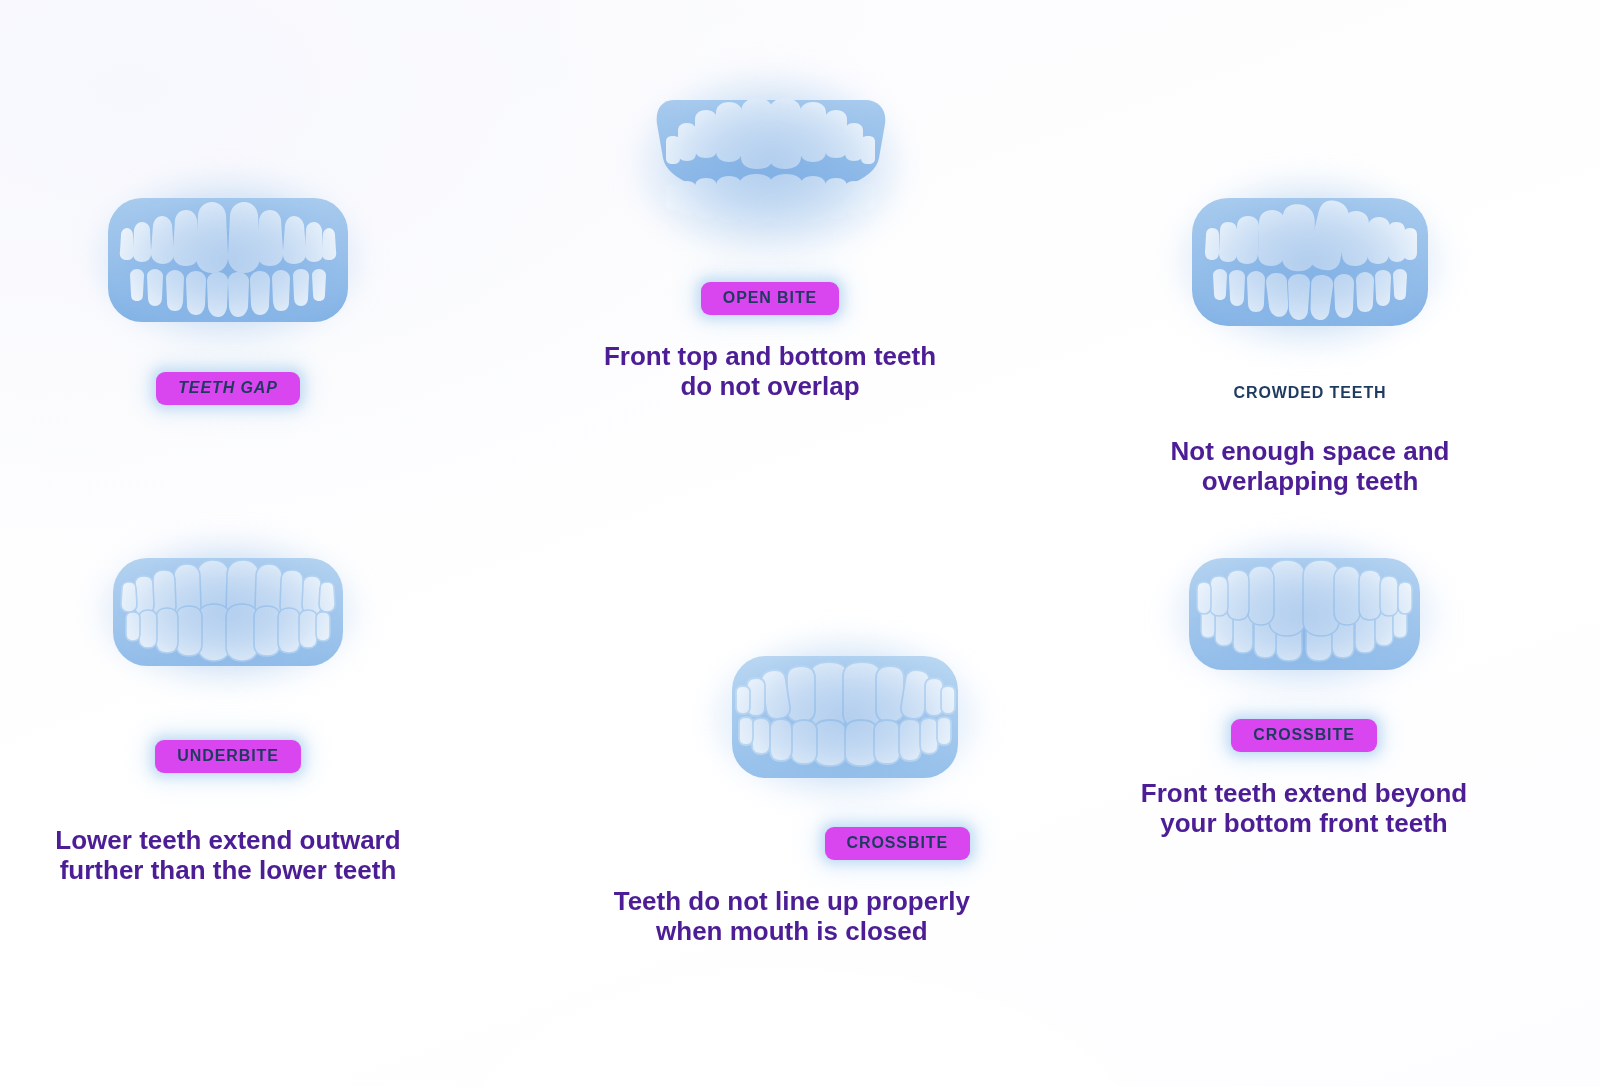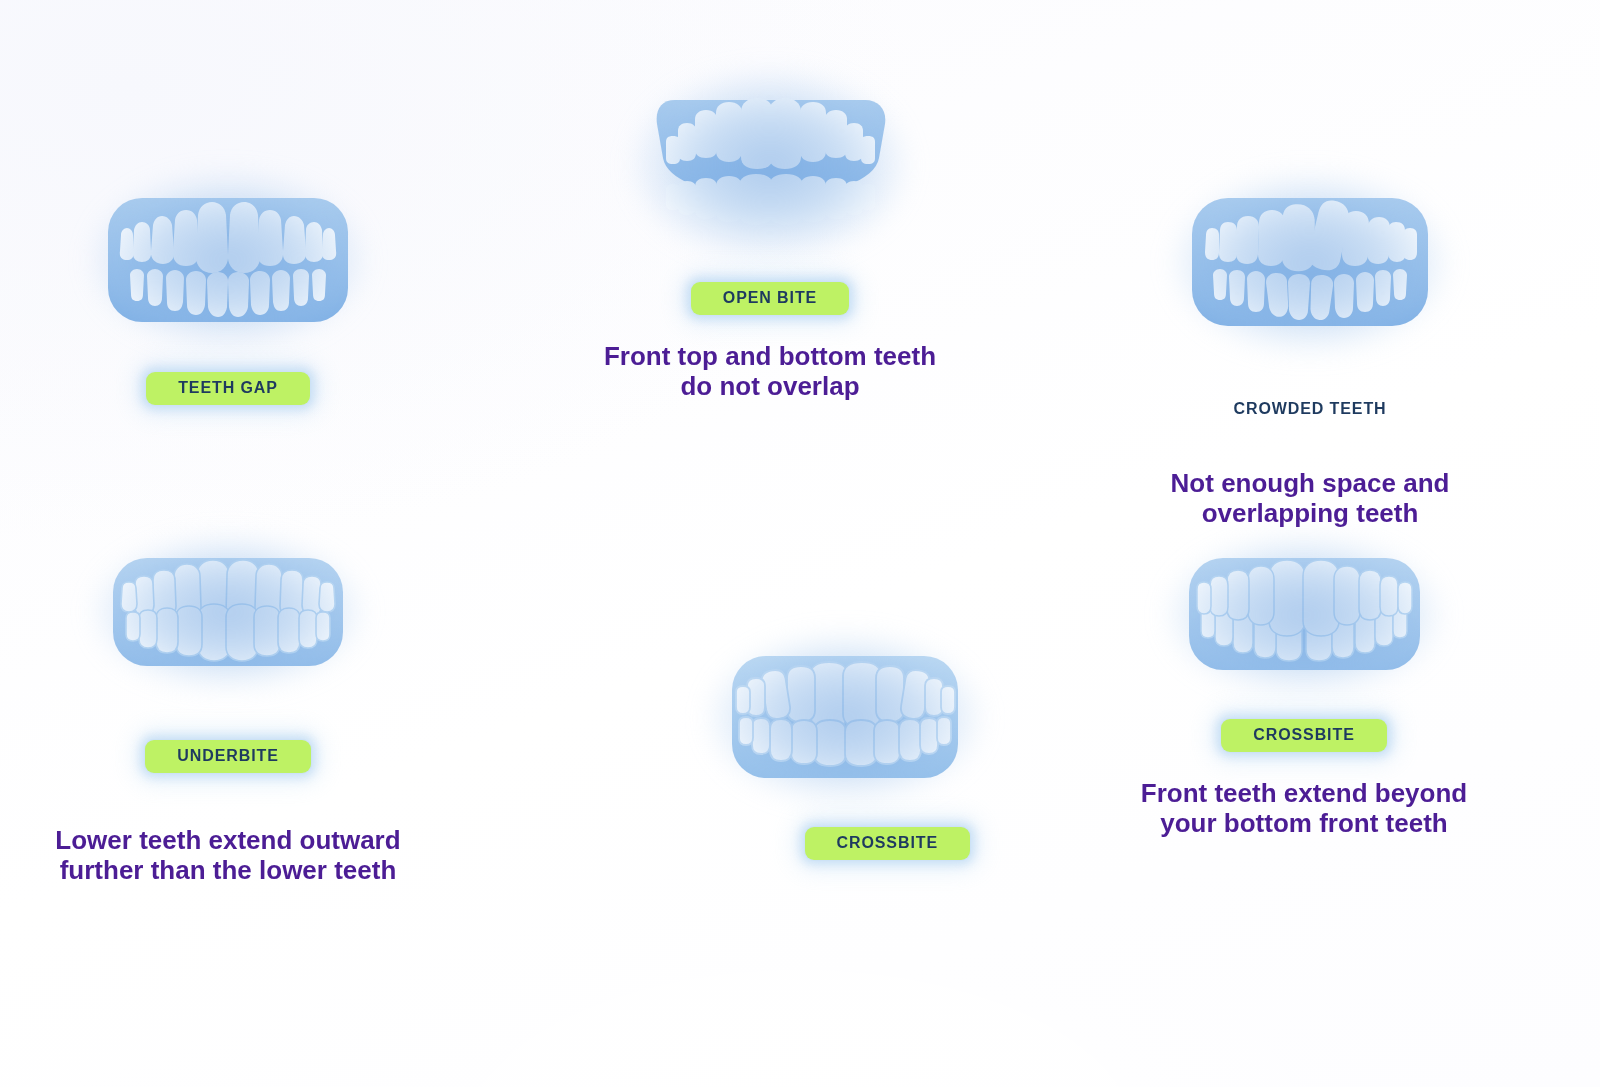--- a/index.html
+++ b/index.html
@@ -55,26 +55,26 @@
         rgba(255,255,255,0) 100%);
     filter: blur(13px);
     pointer-events: none;
   }
 
   .badge {
     position: relative;
     display: inline-flex;
     align-items: center;
     justify-content: center;
-    background: #bef264;
+    background: #d946ef;
     color: #1e3a5f;
     font-size: 16px;
     font-weight: 700;
     letter-spacing: 0.9px;
-    padding: 7px 32px 8px;
+    padding: 7px 22px 8px;
     border-radius: 9px;
     box-shadow:
        0 0 0 1px rgba(205,226,246,0.85),
        0 0 10px 5px rgba(150,195,236,0.38),
        0 0 22px 10px rgba(176,211,241,0.30);
     white-space: nowrap;
   }
   .badge.plain {
     background: transparent;
     box-shadow: none;
@@ -83,23 +83,23 @@
 
   .desc {
     color: #4c1d95;
     font-size: 26px;
     font-weight: 700;
     line-height: 1.17;
     white-space: pre-line;
   }
 
   
-  #card-teeth-gap     { left: 28px;   top: 190px;  width: 400px; }
+  #card-teeth-gap     { left: 28px;   top: 190px;  width: 400px; font-style: italic; }
   #card-open-bite     { left: 570px;  top: 90px;   width: 400px; }
-  #card-crowded-teeth { left: 1110px; top: 190px;  width: 400px; gap: 16px; }
+  #card-crowded-teeth { left: 1110px; top: 190px;  width: 400px; }
   #card-underbite     { left: 28px;   top: 552px;  width: 400px; gap: 26px; }
   #card-crossbite     { left: 570px;  top: 650px;  width: 400px; align-items: flex-end; }
   #card-overbite      { left: 1104px; top: 552px;  width: 400px; }
 
   .gap-badge  { margin-top: 42px; }
   .gap-desc   { margin-top: 26px; }
 </style>
 </head>
 <body>
 
@@ -302,20 +302,22 @@
           <path d="M61 69c7 0 11 4 11 10v21c0 7-4 11-11 11s-11-4-11-11V79c0-6 4-10 11-10z"></path>
           <path d="M190 69c7 0 11 4 11 10v21c0 7-4 11-11 11s-11-4-11-11V79c0-6 4-10 11-10z"></path>
           <path d="M41 68c6 0 9 3 9 8v19c0 6-3 9-9 9s-9-3-9-9V76c0-5 3-8 9-8z"></path>
           <path d="M209 68c6 0 9 3 9 8v19c0 6-3 9-9 9s-9-3-9-9V76c0-5 3-8 9-8z"></path>
           <path d="M26 67c5 0 7 2 7 6v15c0 5-2 7-7 7s-7-2-7-7V73c0-4 2-6 7-6z"></path>
           <path d="M224 67c5 0 7 2 7 6v15c0 5-2 7-7 7s-7-2-7-7V73c0-4 2-6 7-6z"></path>
         </g>
       </svg>
     </div>
     <div class="badge gap-badge">CROSSBITE</div>
+    <div class="desc gap-desc">Teeth do not line up properly
+when mouth is closed</div>
   </div>
 
   <div class="card" id="card-overbite">
     <div class="art-wrap">
       <div class="halo" style="width:270px;height:155px;"></div>
       <svg width="255" height="125" viewBox="0 0 255 125">
         <defs>
           <linearGradient id="gumF" x1="0" y1="0" x2="0" y2="1">
             <stop offset="0%" stop-color="#b6d4f1"></stop>
             <stop offset="100%" stop-color="#8fbbe9"></stop>

